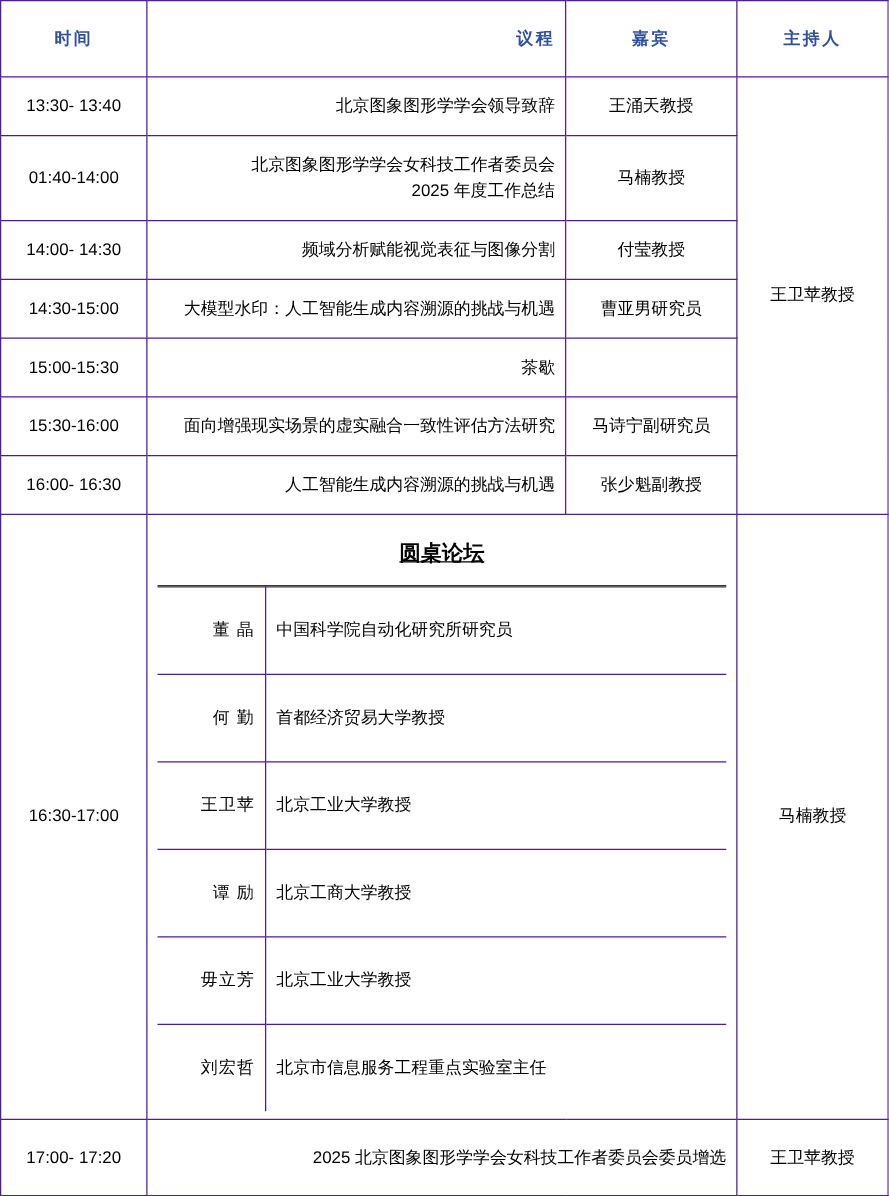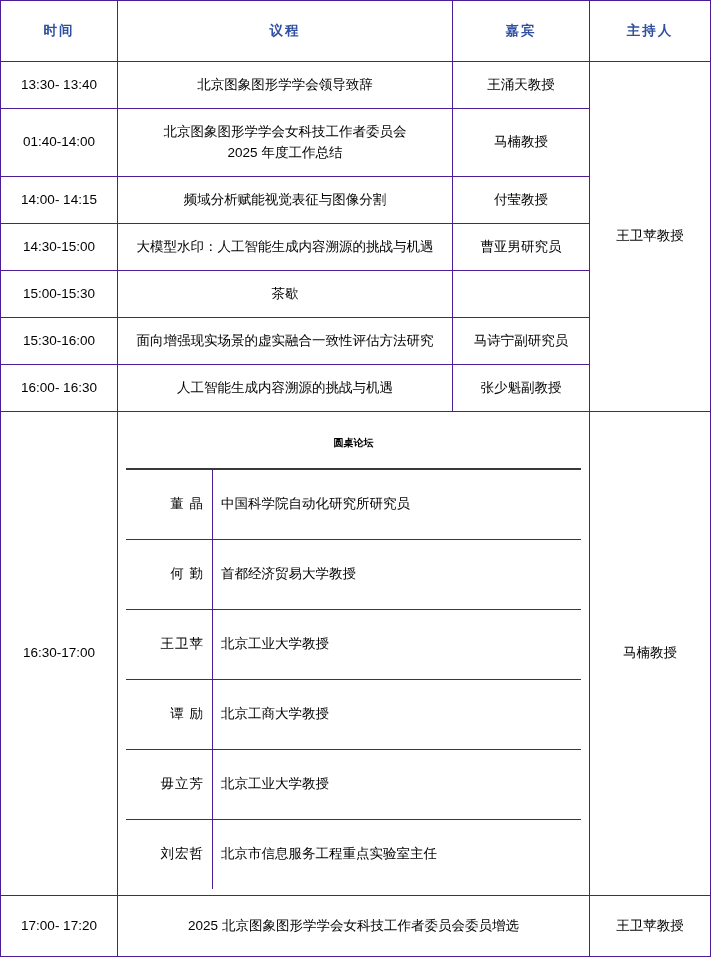--- a/index.html
+++ b/index.html
@@ -34,34 +34,35 @@
   }
   thead th {
     color: #2f4fa0;
     font-weight: bold;
     font-size: 19px;
     text-align: center;
     height: 48px;
     letter-spacing: 2px;
   }
   .c-time   { width: 100px; text-align: center; font-size: 13px; }
-  .c-agenda { text-align: center; margin-top: 48px; }
+  .c-agenda { text-align: right; margin-top: 48px; }
   .c-guest  { width: 120px; text-align: center; }
   .c-host   { width: 104px; text-align: center; }
 
   .row-h { height: 47px; }
   .row-h2 { height: 68px; }
 
   .agenda-two-line div { white-space: nowrap; }
 
   .rt-title {
     text-align: left;
     font-weight: bold;
-    font-size: 10px;
+    font-size: 17px;
     height: 50px;
+    text-decoration: underline;
   }
   .inner-tbl {
     border-collapse: collapse;
     width: 100%;
   }
   td.nopad { padding: 0; }
   .panel-name {
     width: 70px;
     text-align: right;
     letter-spacing: 1px;
@@ -109,21 +110,21 @@
       <tr class="row-h2">
         <td class="c-time">01:40-14:00</td>
         <td class="c-agenda agenda-two-line">
           <div>北京图象图形学学会女科技工作者委员会</div>
           <div>2025 年度工作总结</div>
         </td>
         <td class="c-guest">马楠教授</td>
       </tr>
 
       <tr class="row-h">
-        <td class="c-time">14:00- 14:15</td>
+        <td class="c-time">14:00- 14:30</td>
         <td class="c-agenda">频域分析赋能视觉表征与图像分割</td>
         <td class="c-guest">付莹教授</td>
       </tr>
 
       <tr class="row-h">
         <td class="c-time">14:30-15:00</td>
         <td class="c-agenda">大模型水印：人工智能生成内容溯源的挑战与机遇</td>
         <td class="c-guest">曹亚男研究员</td>
       </tr>
 

